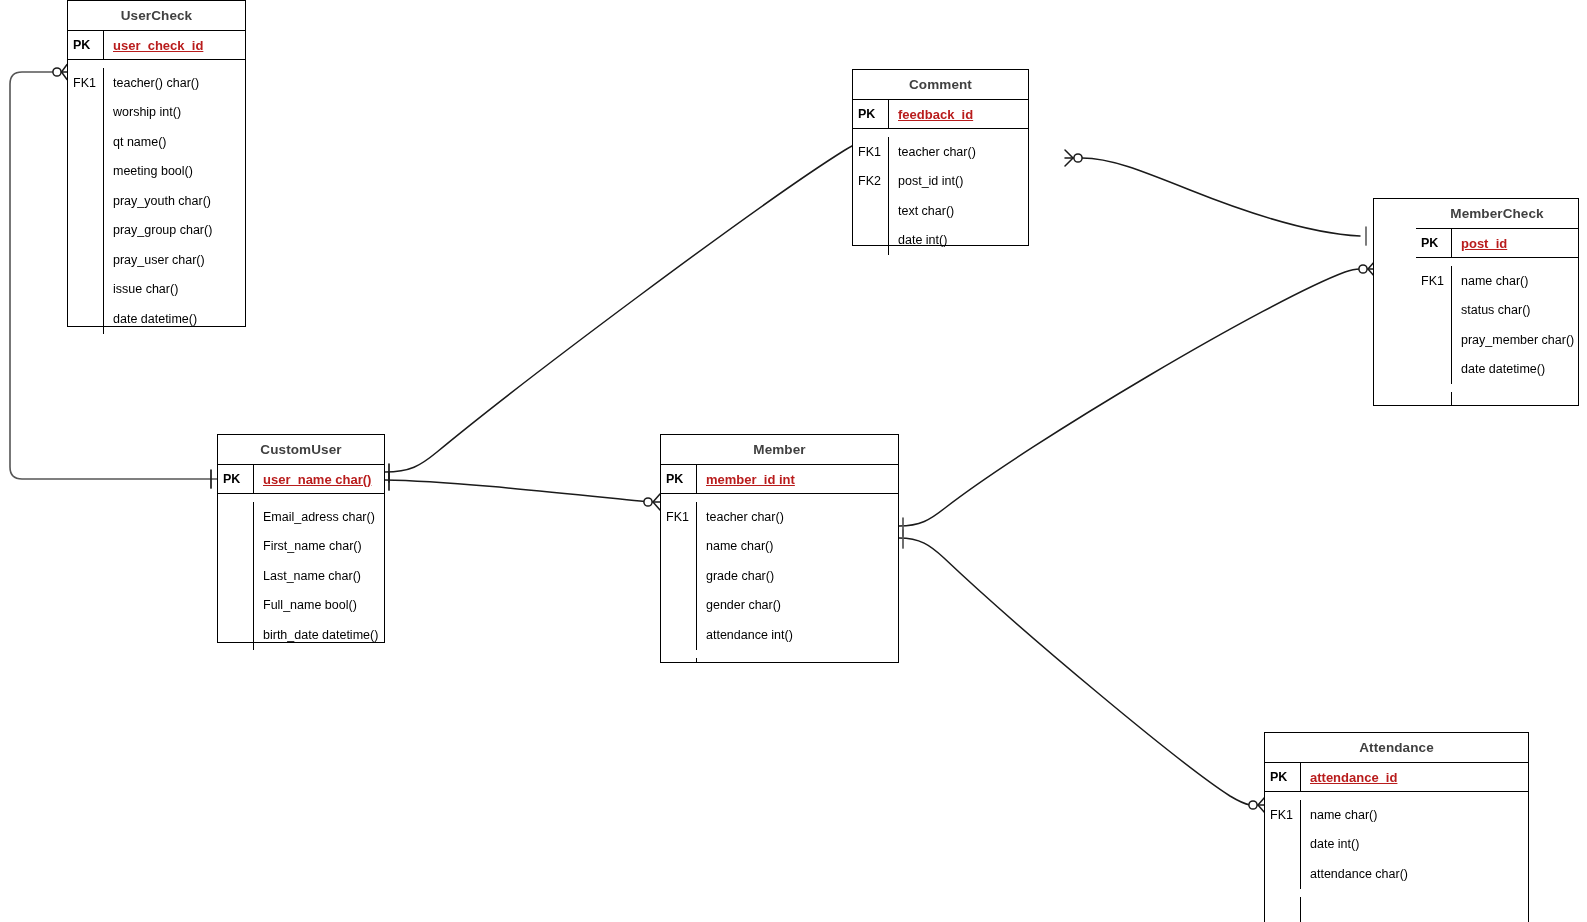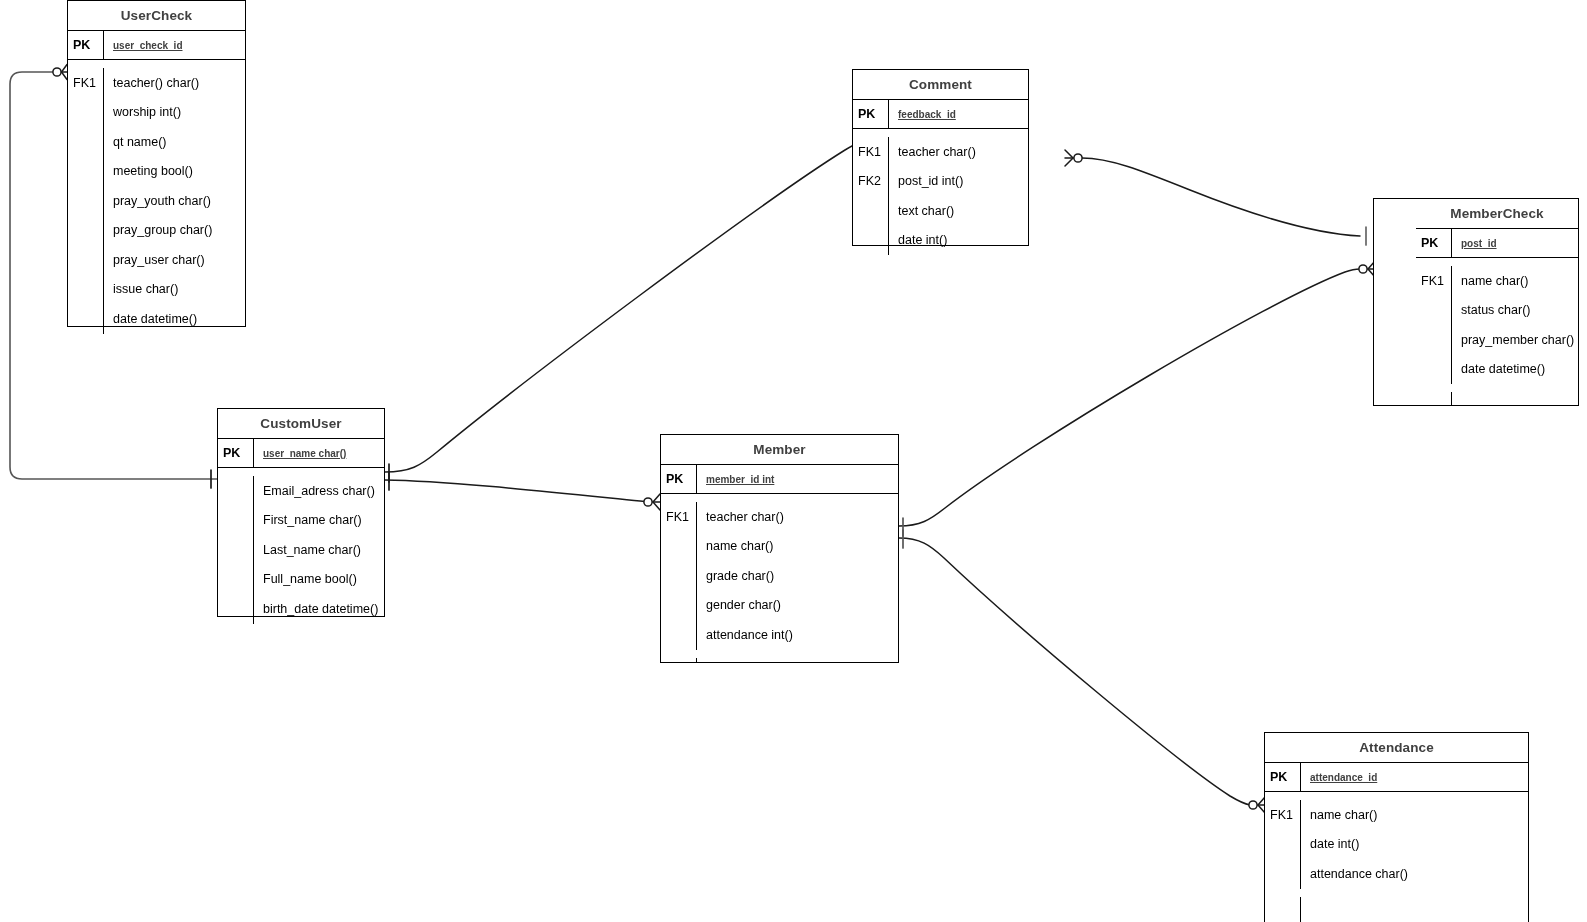--- a/index.html
+++ b/index.html
@@ -72,22 +72,22 @@
     border-right: 1.6px solid #000000;
     align-self: stretch;
   }
   .keycell.bold { font-weight: bold; }
   .attrcell {
     box-sizing: border-box;
     flex: 1 1 auto;
     height: 100%;
     display: flex;
     align-items: center;
-    font-size: 10px;
-    color: #404040;
+    font-size: 13px;
+    color: #b91c1c;
     padding-left: 9px;
     align-self: stretch;
   }
   .attrcell.pk-text {
     font-weight: bold;
     text-decoration: underline;
   }
   .attr-rows {
     display: flex;
     flex-direction: column;
@@ -296,21 +296,21 @@
           <div class="attr-name">date datetime()</div>
         </div>
       </div>
       <div class="spacer-row">
         <div class="spacer-key"></div>
         <div class="spacer-rest"></div>
       </div>
     </div>
   </div>
 
-  <div class="entity" style="left:217px; top:408px; width:168px; height:209px;">
+  <div class="entity" style="left:217px; top:434px; width:168px; height:209px;">
     <div class="ent-title">CustomUser</div>
     <div class="ent-body">
       <div class="row pk-row">
         <div class="keycell bold">PK</div>
         <div class="attrcell pk-text">user_name char()</div>
       </div>
       <div class="attr-rows">
         <div class="attr-row">
           <div class="attr-key"></div>
           <div class="attr-name">Email_adress char()</div>

